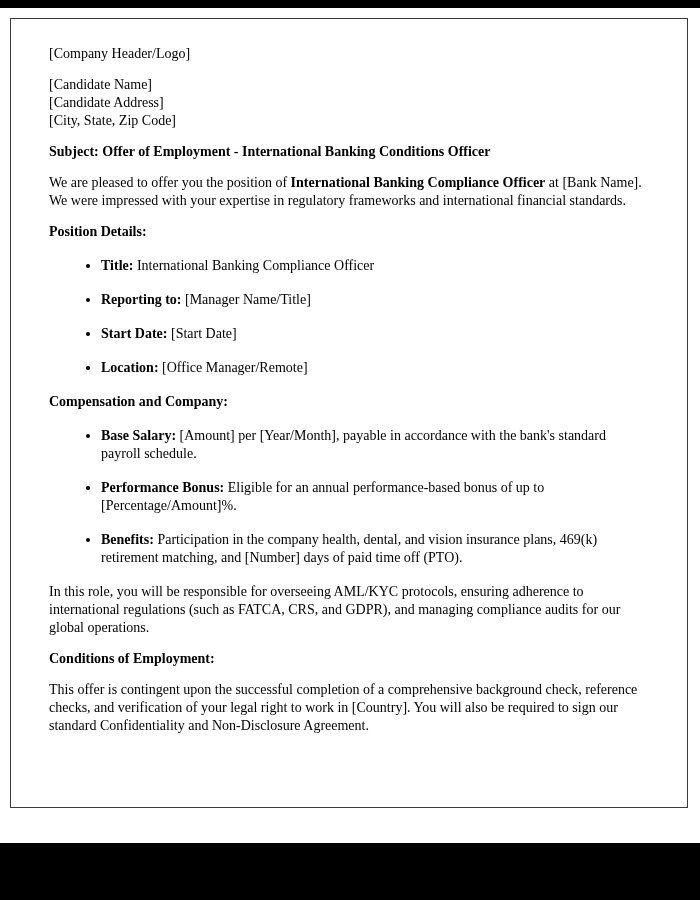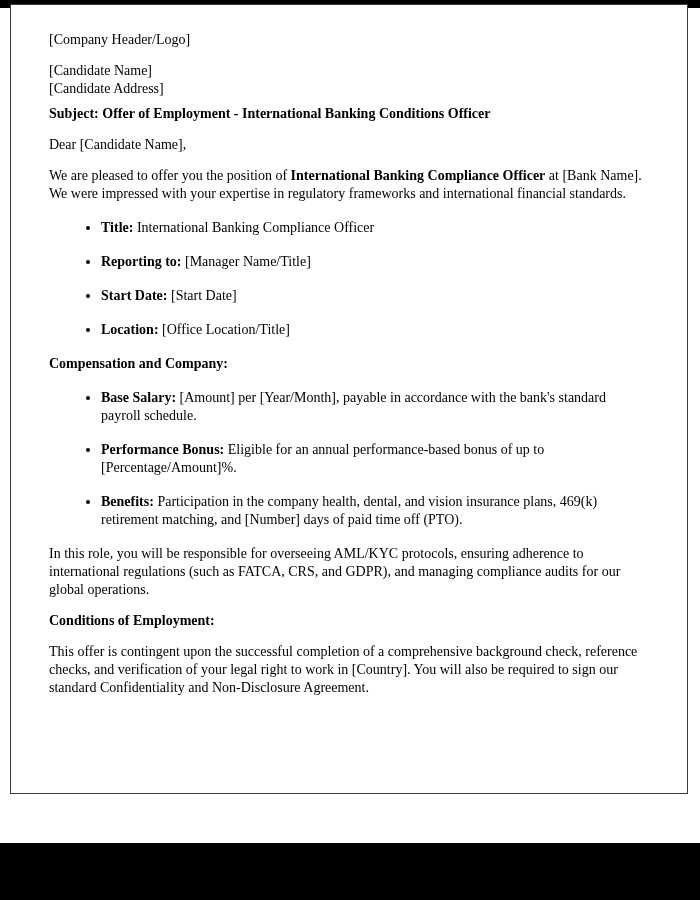--- a/index.html
+++ b/index.html
@@ -25,42 +25,42 @@
   }
   .bar-bottom {
     position: absolute;
     bottom: 0; left: 0;
     width: 100%;
     height: 57px;
     background: #000000;
   }
   .doc-page {
     position: absolute;
-    top: 4px;
+    top: 18px;
     left: 10px;
     width: 678px;
     height: 790px;
     box-sizing: border-box;
     border: 1px solid #3a3a3a;
     background: #ffffff;
     padding: 26px 38px;
     overflow: hidden;
   }
   .doc-content {
     font-size: 14px;
     line-height: 18px;
   }
   .doc-content p {
     margin: 0 0 13px 0;
   }
   .doc-content p.last {
     margin-bottom: 4px;
   }
   .recipient-block {
-    margin: 0 0 7px 0;
+    margin: 0 0 13px 0;
   }
   .bold {
     font-weight: bold;
   }
   ul.doc-list {
     margin: 0 0 13px 0;
     padding-left: 36px;
   }
   ul.doc-list li {
     margin: 16px;
@@ -74,34 +74,35 @@
 
   <div class="doc-page">
     <div class="doc-content">
 
       <p>[Company Header/Logo]</p>
 
 
       <div class="recipient-block">
         <div>[Candidate Name]</div>
         <div>[Candidate Address]</div>
+        <div>[City, State, Zip Code]</div>
       </div>
 
       <p class="bold">Subject: Offer of Employment - International Banking Conditions Officer</p>
 
-      <p>Dear [Candidate Name],</p>
 
       <p><span>We are pleased to offer you the position of </span><strong>International Banking Compliance Officer</strong><span> at [Bank Name]. We were impressed with your expertise in regulatory frameworks and international financial standards.</span></p>
 
+      <p class="bold">Position Details:</p>
 
       <ul class="doc-list">
         <li><strong>Title:</strong><span> International Banking Compliance Officer</span></li>
         <li><strong>Reporting to:</strong><span> [Manager Name/Title]</span></li>
         <li><strong>Start Date:</strong><span> [Start Date]</span></li>
-        <li><strong>Location:</strong><span> [Office Location/Title]</span></li>
+        <li><strong>Location:</strong><span> [Office Manager/Remote]</span></li>
       </ul>
 
       <p class="bold">Compensation and Company:</p>
 
       <ul class="doc-list">
         <li><strong>Base Salary:</strong><span> [Amount] per [Year/Month], payable in accordance with the bank's standard payroll schedule.</span></li>
         <li><strong>Performance Bonus:</strong><span> Eligible for an annual performance-based bonus of up to [Percentage/Amount]%.</span></li>
         <li><strong>Benefits:</strong><span> Participation in the company health, dental, and vision insurance plans, 469(k) retirement matching, and [Number] days of paid time off (PTO).</span></li>
       </ul>
 

